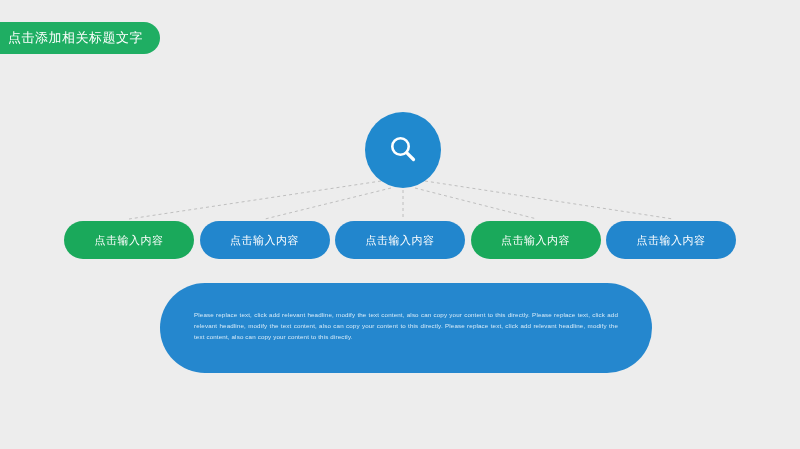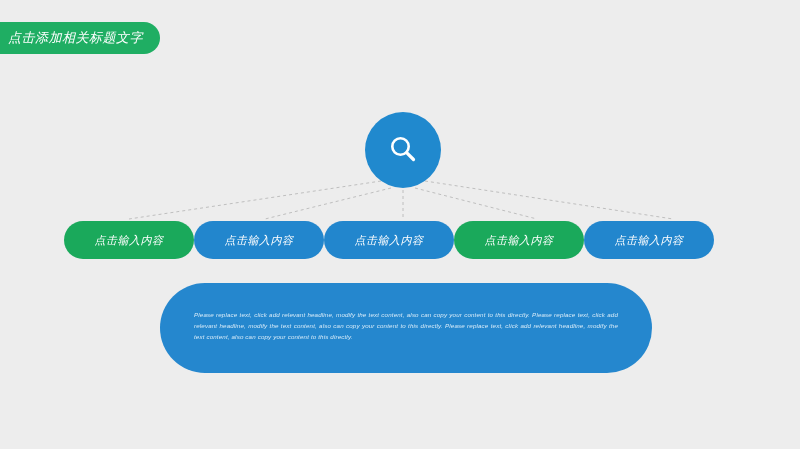--- a/index.html
+++ b/index.html
@@ -12,21 +12,20 @@
     background: #ededed;
     font-family: "Liberation Sans", sans-serif;
     overflow: hidden;
   }
   #slide {
     position: relative;
     width: 800px;
     height: 449px;
     background: #ededed;
     overflow: hidden;
-    font-style: italic;
   }
 
   
   #title-banner {
     position: absolute;
     left: -10px;
     top: 22px;
     width: 170px;
     height: 32px;
     background: #1fae63;
@@ -73,21 +72,21 @@
   }
 
   
   #nodes-row {
     position: absolute;
     left: 64px;
     top: 220px;
     width: 672px;
     height: 40px;
     display: flex;
-    justify-content: flex-start;
+    justify-content: space-between;
     align-items: center;
   }
   .node-pill {
     width: 130px;
     height: 38px;
     border-radius: 19px;
     display: flex;
     align-items: center;
     justify-content: center;
     box-sizing: border-box;

